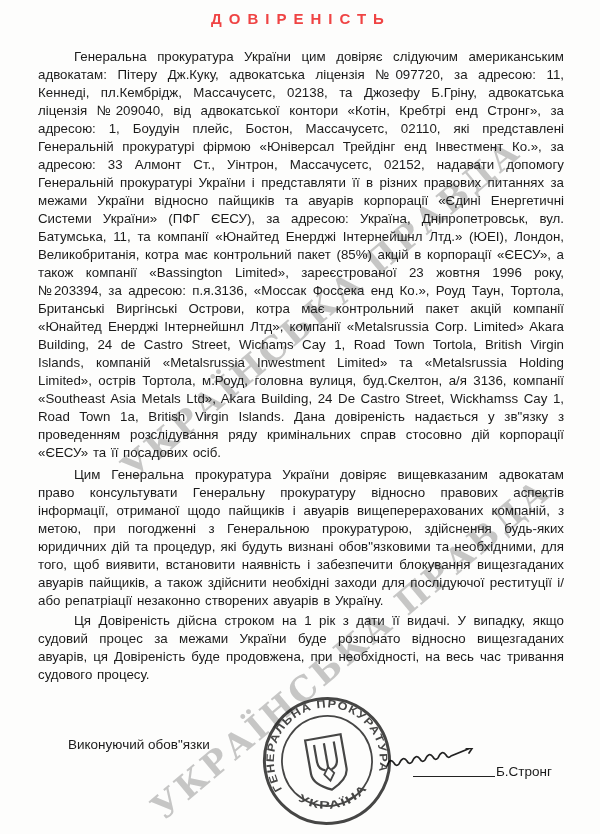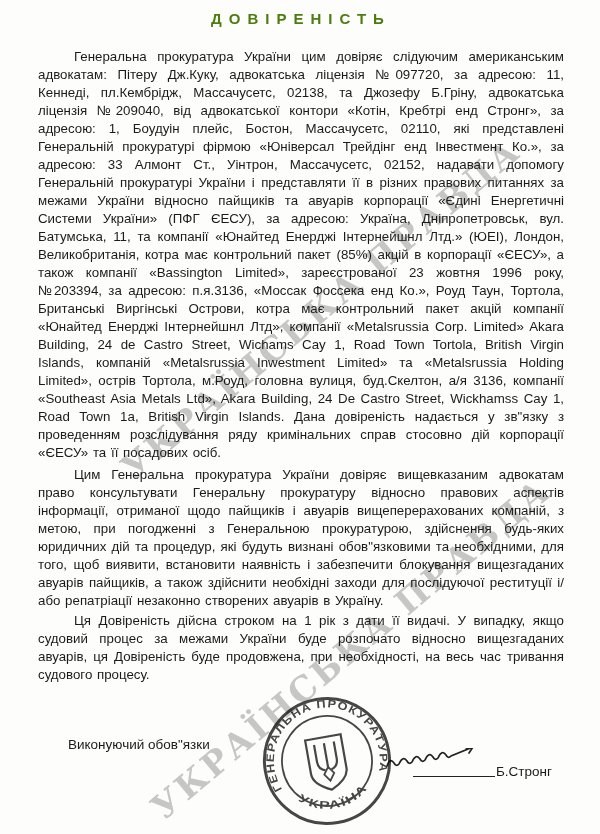--- a/index.html
+++ b/index.html
@@ -34,21 +34,21 @@
     position:relative;
     z-index:1;
     padding:10px 36px 0 38px;
   }
   #doc-title{
     margin:0;
     text-align:center;
     font-size:15px;
     font-weight:bold;
     letter-spacing:7px;
-    color:#4d7c0f;
+    color:#ef4444;
   }
   .para{
     margin:0;
     font-size:13.3px;
     line-height:18px;
     text-align:justify;
     text-indent:36px;
     word-spacing:1px;
   }
   #p1{margin-top:21px;}

